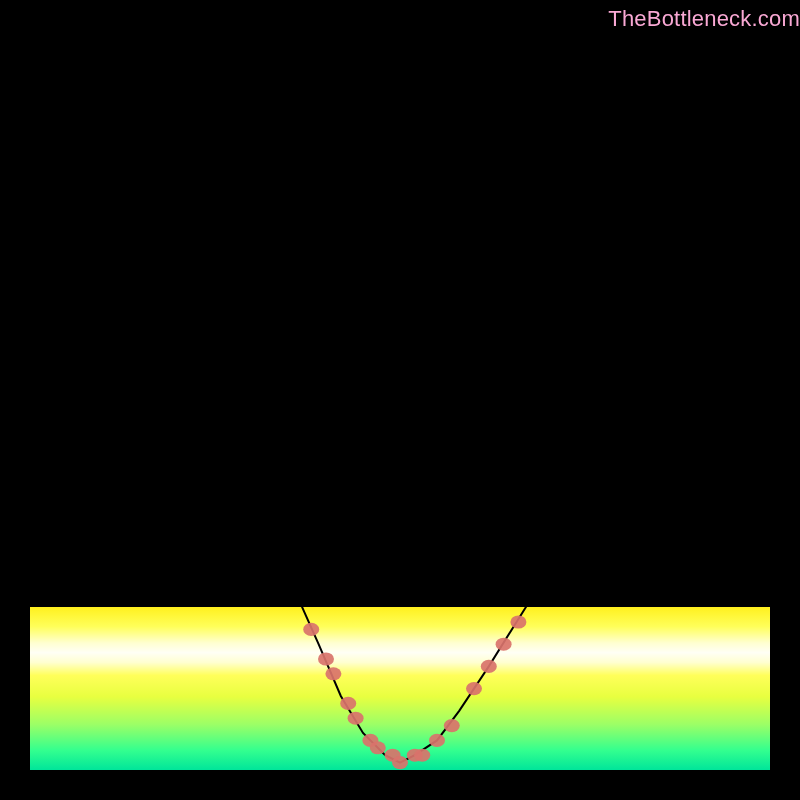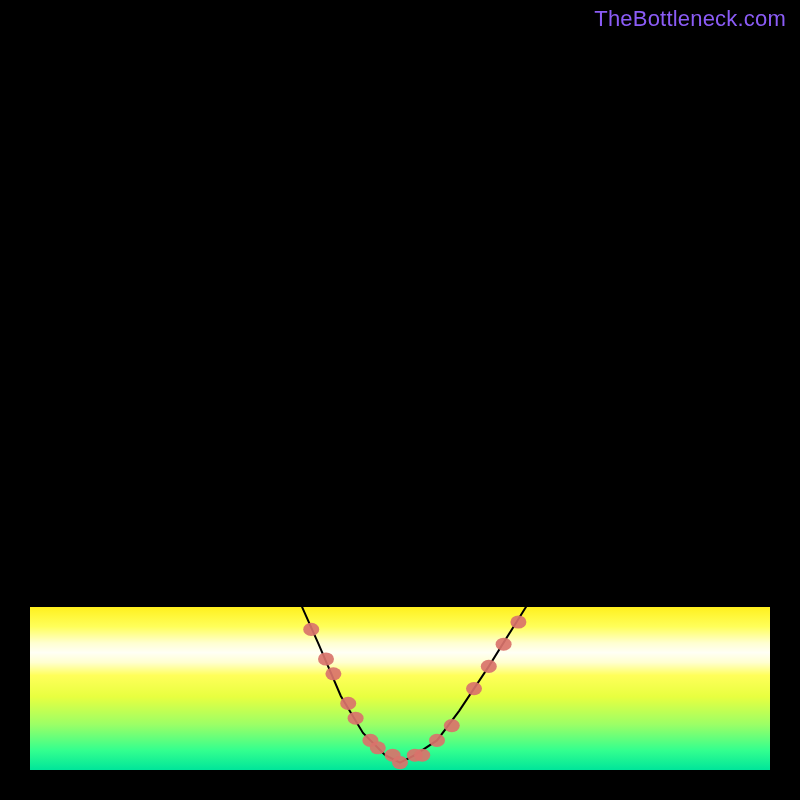--- a/index.html
+++ b/index.html
@@ -63,22 +63,22 @@
       #ffff5a 42%,
       #e8ff40 55%,
       #9cff66 72%,
       #33ff8f 88%,
       #00e59a 100%
     );
   }
   .watermark {
     position: absolute;
     top: 6px;
-    right: 14px;
-    color: #8b5cf6;
+    right: 0;
+    color: #f9a8d4;
     font-size: 22px;
     font-weight: 500;
     letter-spacing: 0.2px;
     z-index: 10;
   }
   svg.curve {
     position: absolute;
     left: 30px;
     top: 30px;
     width: 740px;

